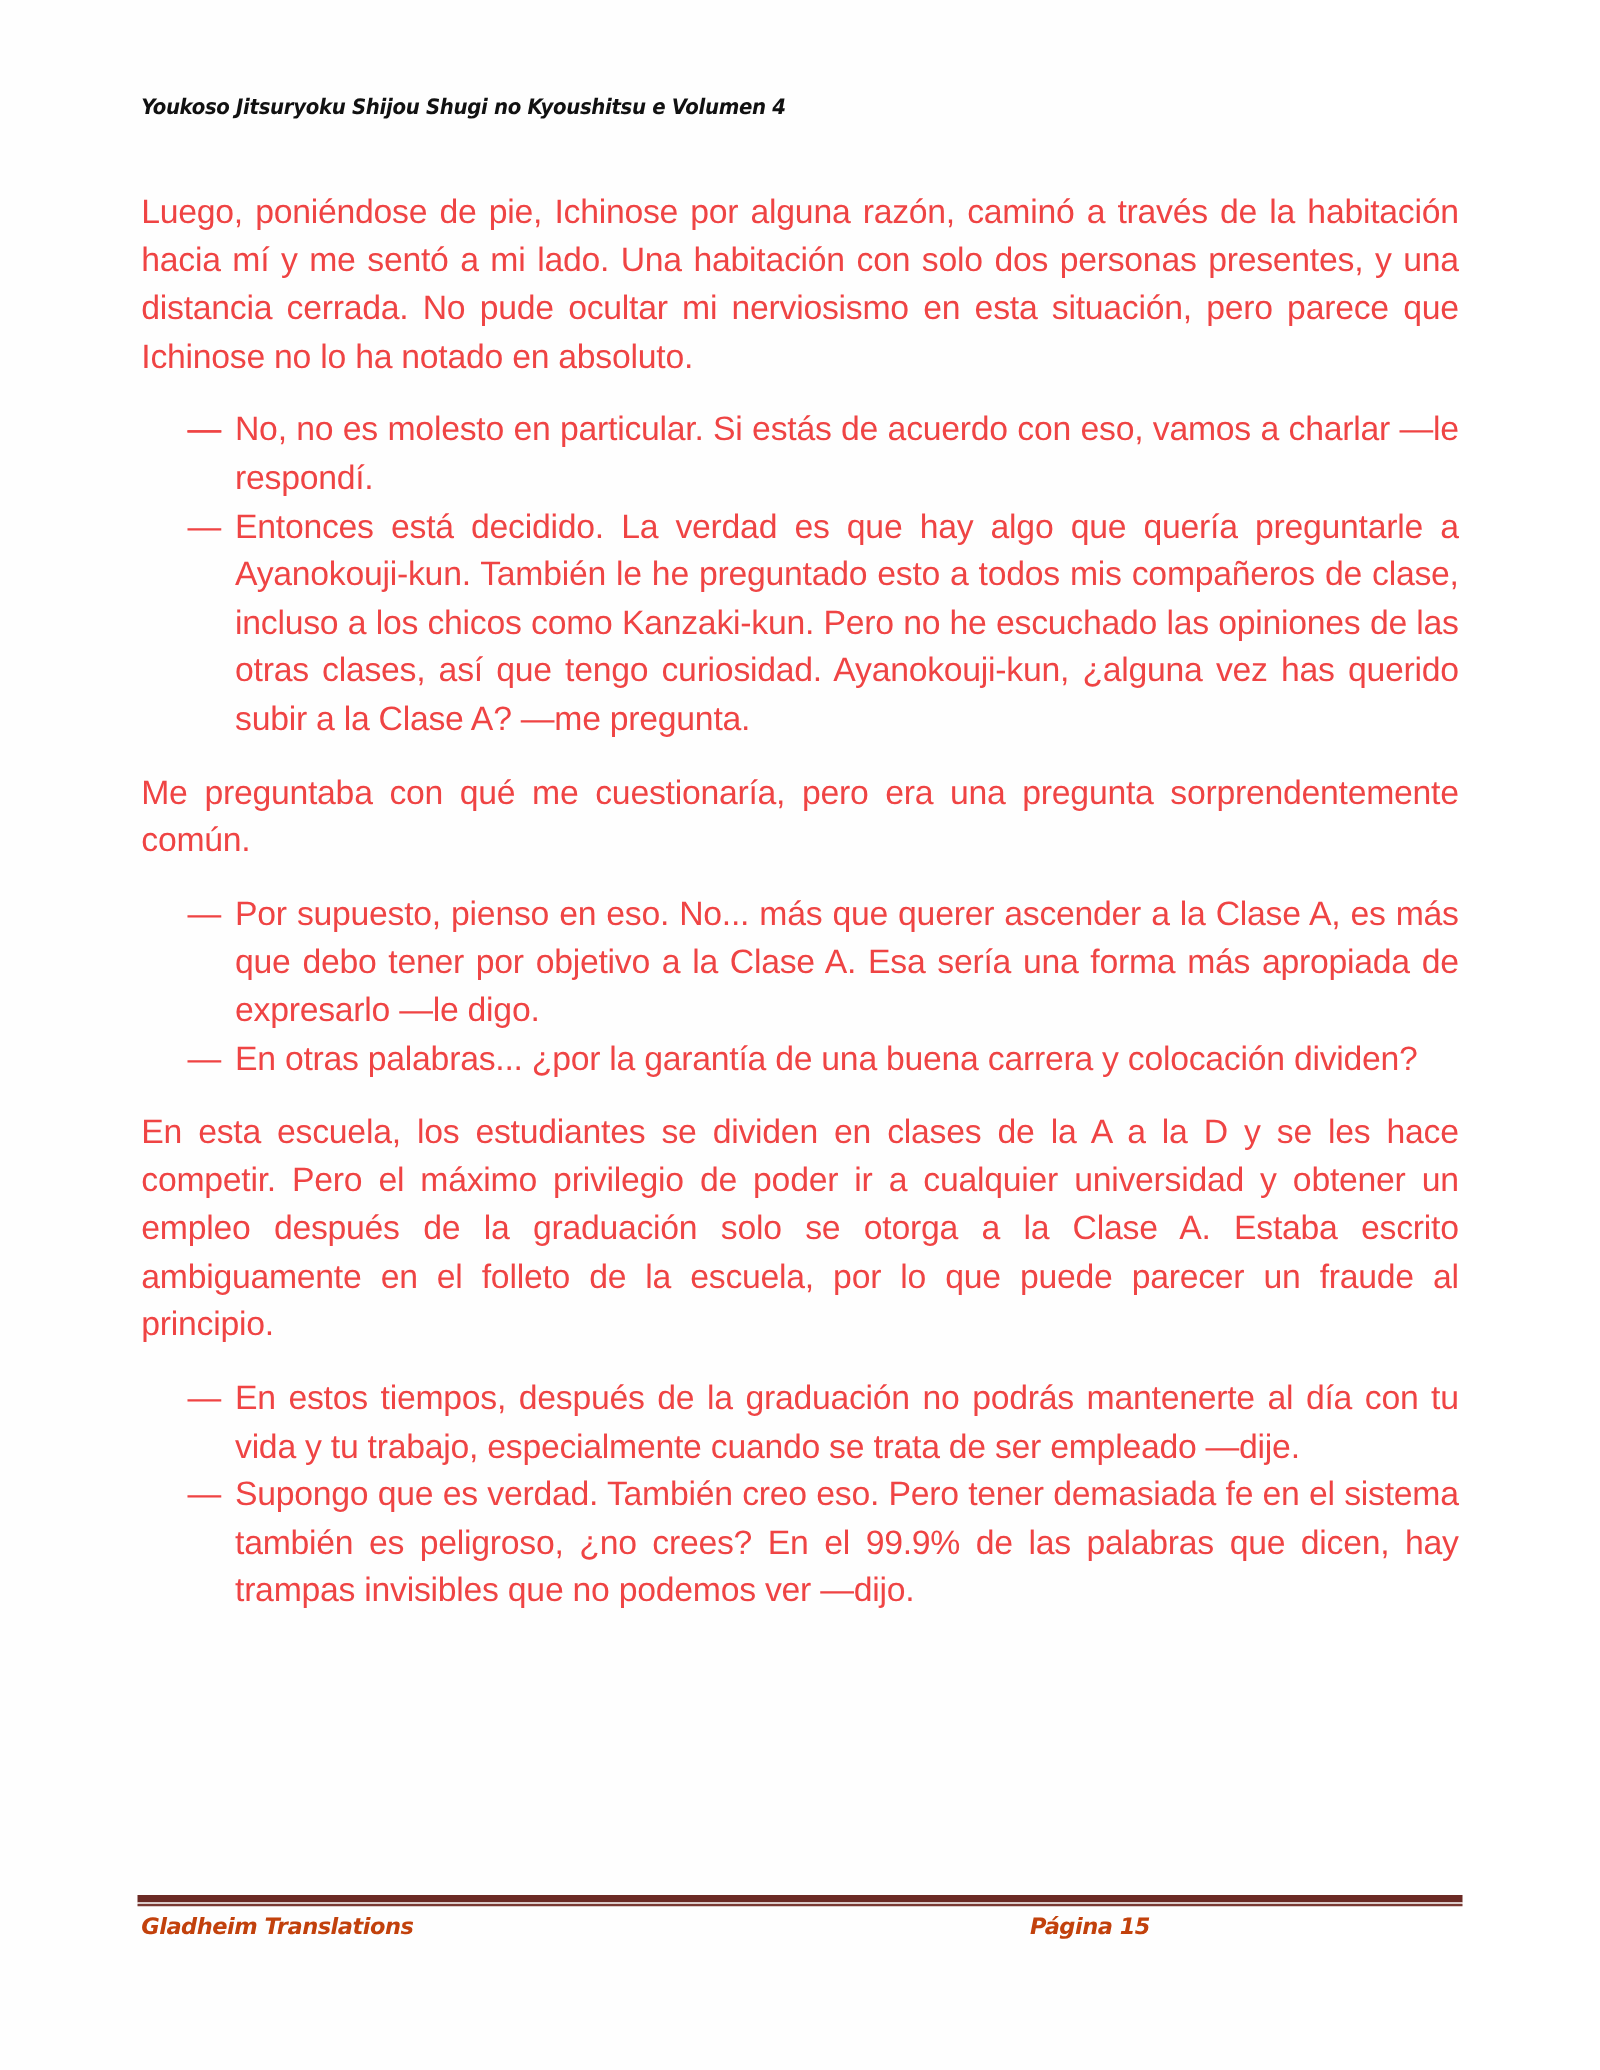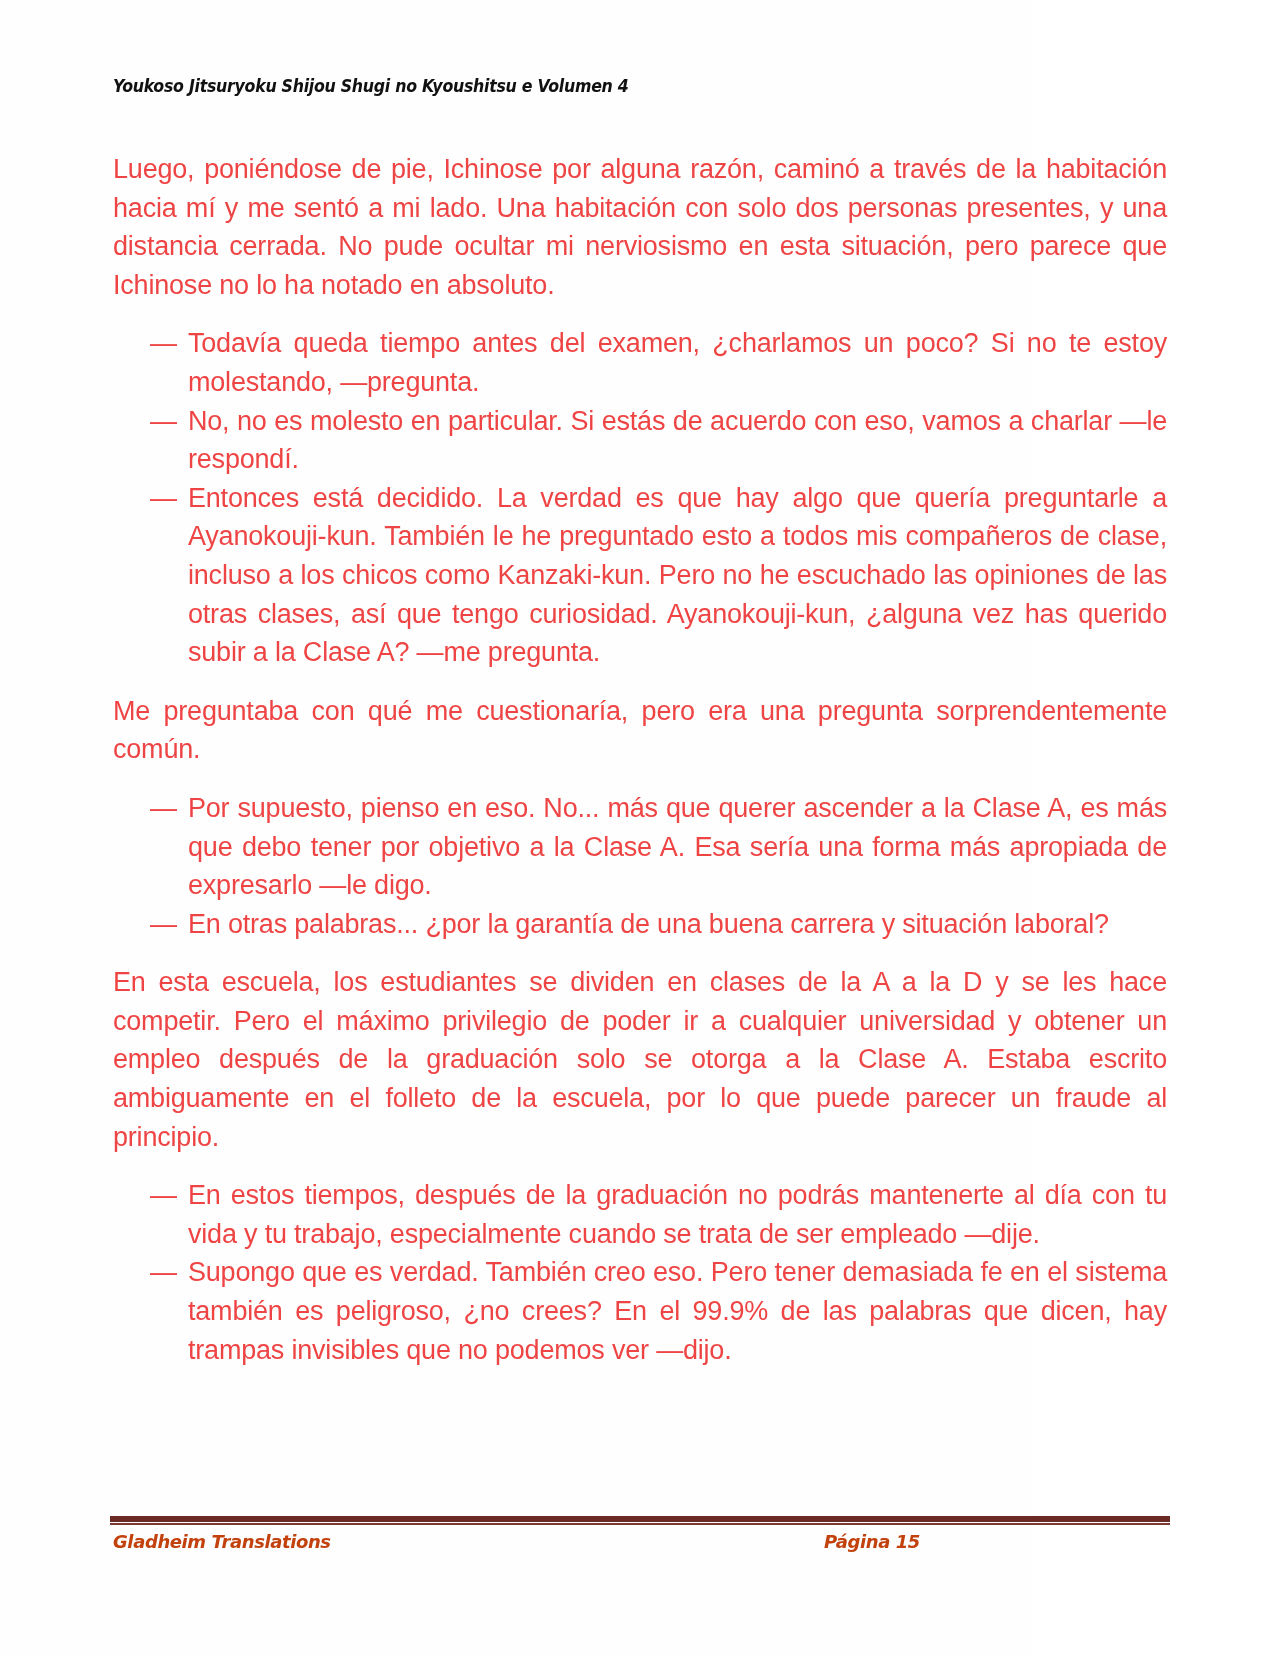--- a/index.html
+++ b/index.html
@@ -39,42 +39,41 @@
 
   <div class="running-header">Youkoso Jitsuryoku Shijou Shugi no Kyoushitsu e Volumen 4</div>
 
   <div class="body-text">
 
     <p class="para">Luego, poniéndose de pie, Ichinose por alguna razón, caminó a través de la habitación hacia mí y me sentó a mi lado. Una habitación con solo dos personas presentes, y una distancia cerrada. No pude ocultar mi nerviosismo en esta situación, pero parece que Ichinose no lo ha notado en absoluto.</p>
 
     <div class="dialogue">
       <p class="dlg">
         <span class="dash">—</span>
-        <span>Todavía queda tiempo antes del examen, ¿charlamos un poco? Si no te estoy molestando, —pregunta.</span>
       </p>
       <p class="dlg">
         <span class="dash">—</span>
         <span>No, no es molesto en particular. Si estás de acuerdo con eso, vamos a charlar —le respondí.</span>
       </p>
       <p class="dlg">
         <span class="dash">—</span>
         <span>Entonces está decidido. La verdad es que hay algo que quería preguntarle a Ayanokouji-kun. También le he preguntado esto a todos mis compañeros de clase, incluso a los chicos como Kanzaki-kun. Pero no he escuchado las opiniones de las otras clases, así que tengo curiosidad. Ayanokouji-kun, ¿alguna vez has querido subir a la Clase A? —me pregunta.</span>
       </p>
     </div>
 
     <p class="para">Me preguntaba con qué me cuestionaría, pero era una pregunta sorprendentemente común.</p>
 
     <div class="dialogue">
       <p class="dlg">
         <span class="dash">—</span>
         <span>Por supuesto, pienso en eso. No... más que querer ascender a la Clase A, es más que debo tener por objetivo a la Clase A. Esa sería una forma más apropiada de expresarlo —le digo.</span>
       </p>
       <p class="dlg">
         <span class="dash">—</span>
-        <span>En otras palabras... ¿por la garantía de una buena carrera y situación laboral?</span>
+        <span>En otras palabras... ¿por la garantía de una buena carrera y colocación dividen?</span>
       </p>
     </div>
 
     <p class="para">En esta escuela, los estudiantes se dividen en clases de la A a la D y se les hace competir. Pero el máximo privilegio de poder ir a cualquier universidad y obtener un empleo después de la graduación solo se otorga a la Clase A. Estaba escrito ambiguamente en el folleto de la escuela, por lo que puede parecer un fraude al principio.</p>
 
     <div class="dialogue">
       <p class="dlg">
         <span class="dash">—</span>
         <span>En estos tiempos, después de la graduación no podrás mantenerte al día con tu vida y tu trabajo, especialmente cuando se trata de ser empleado —dije.</span>
       </p>

